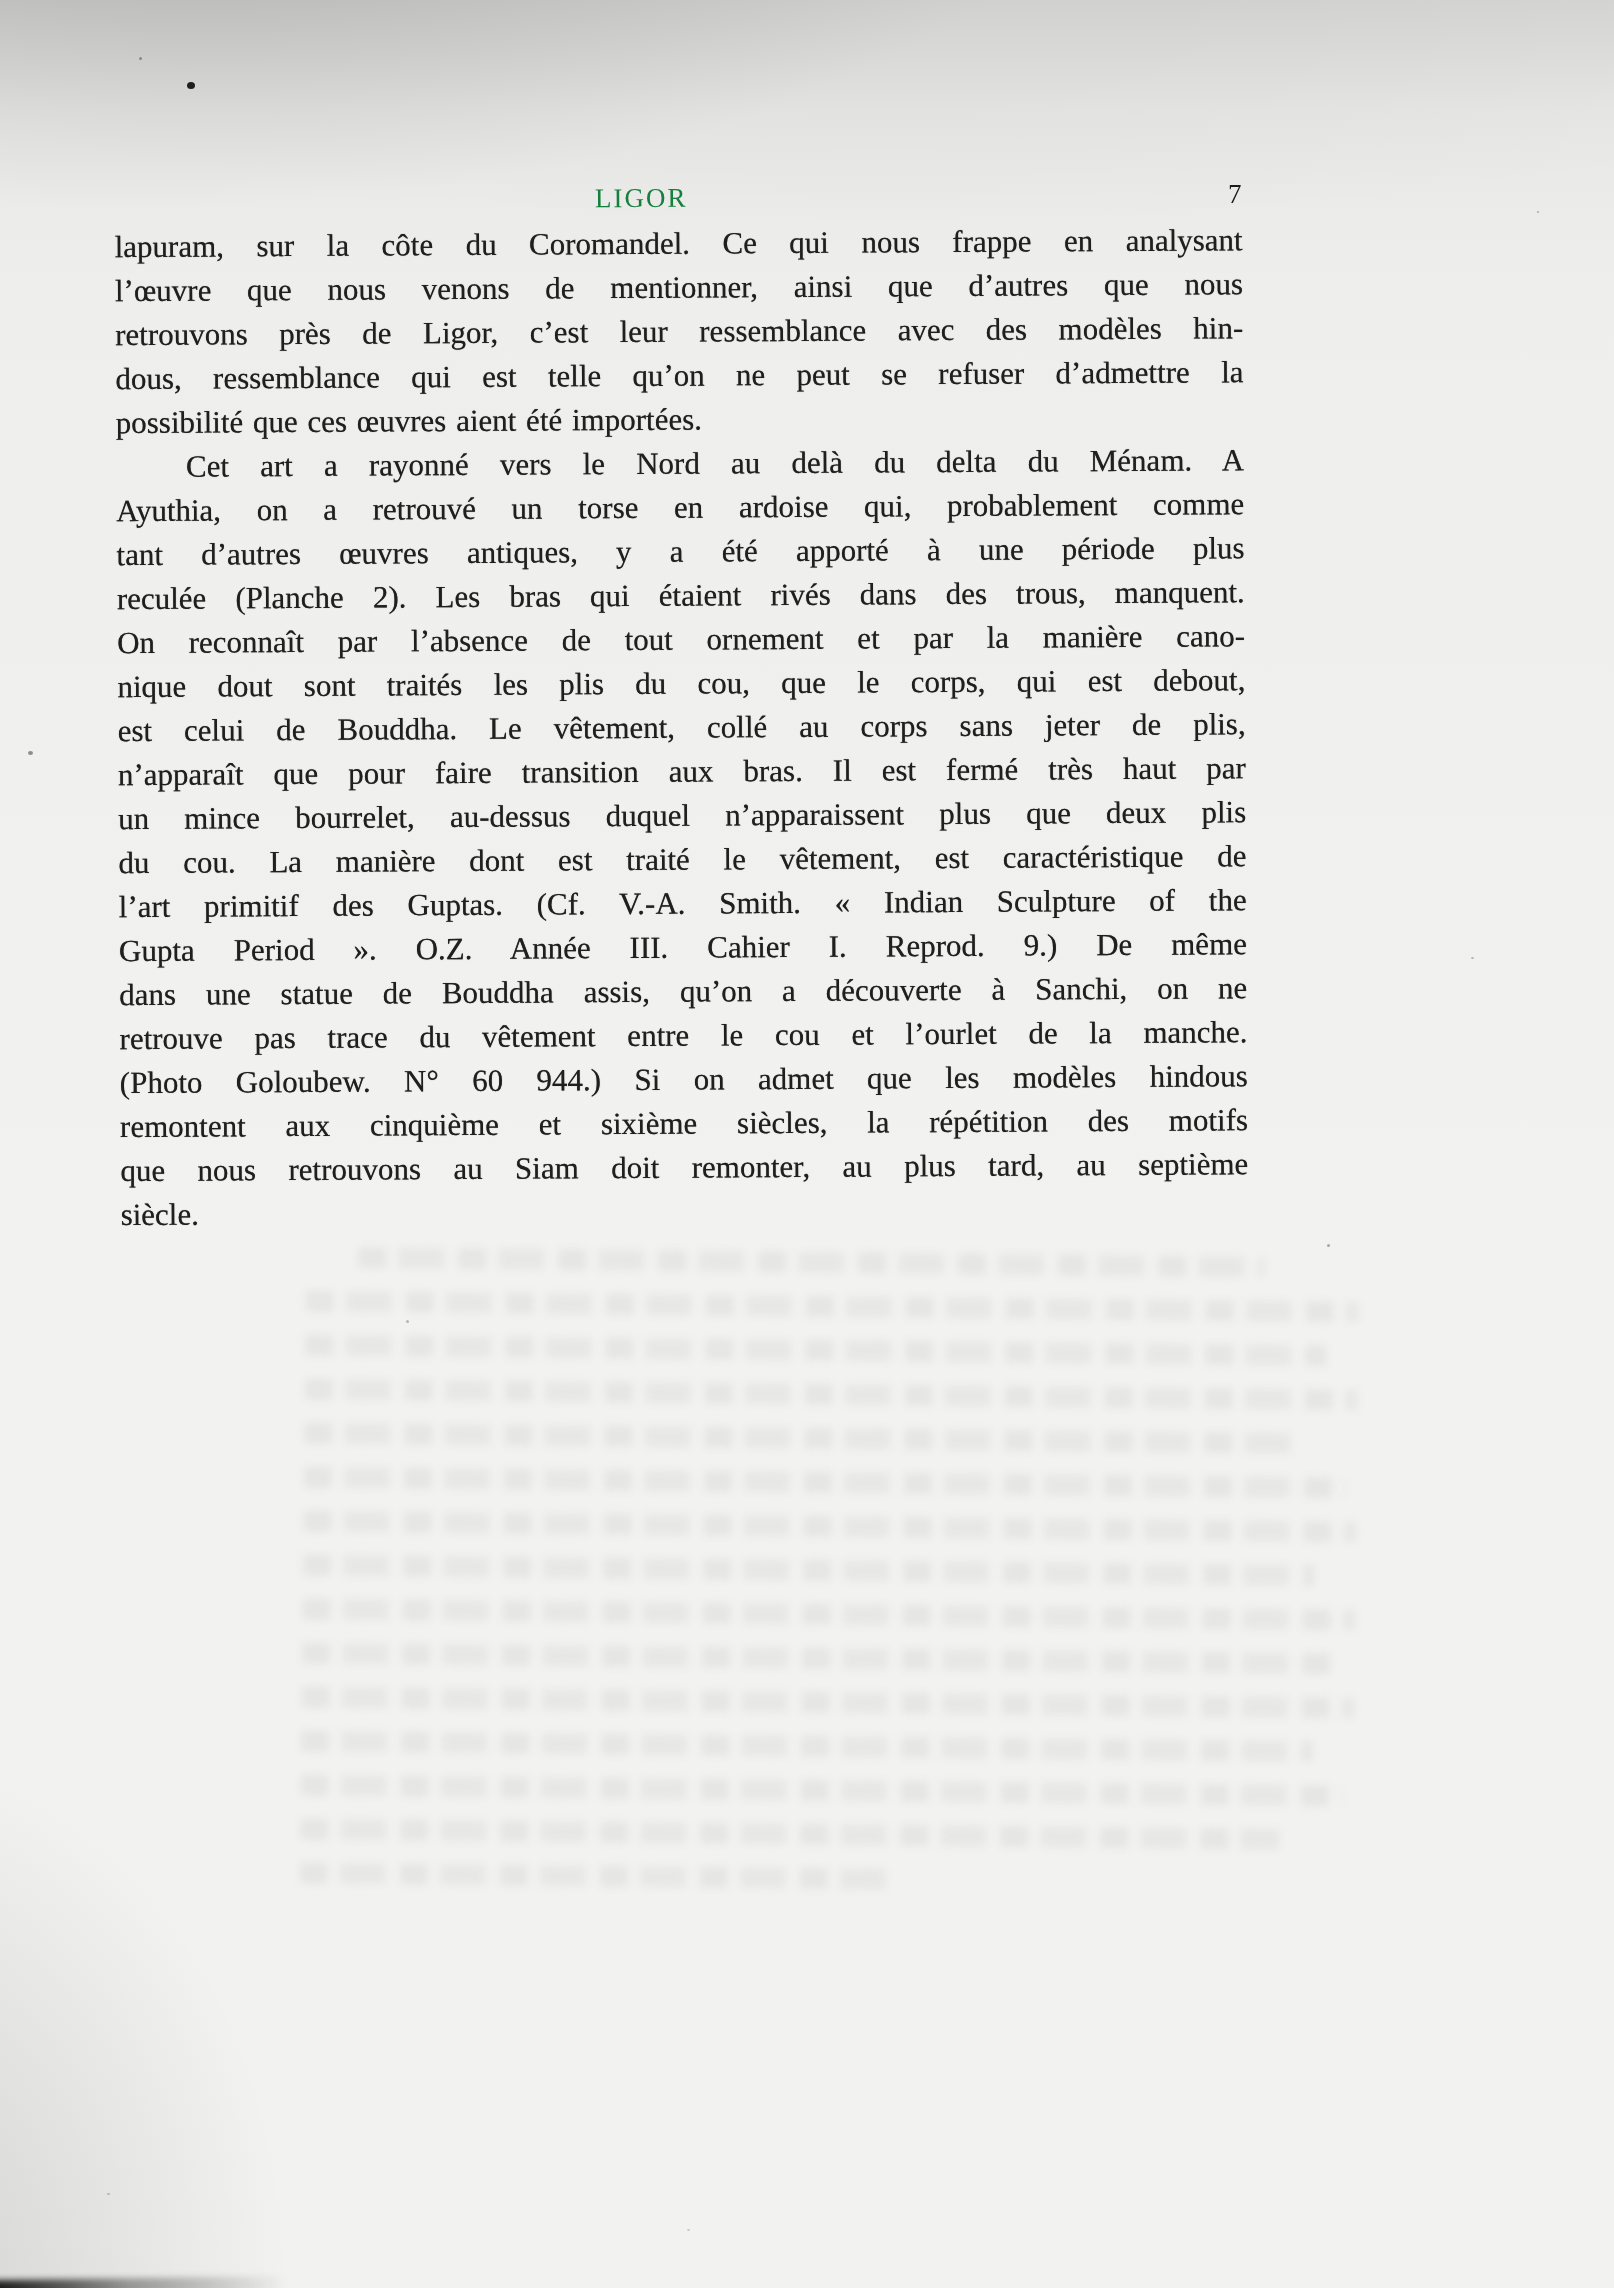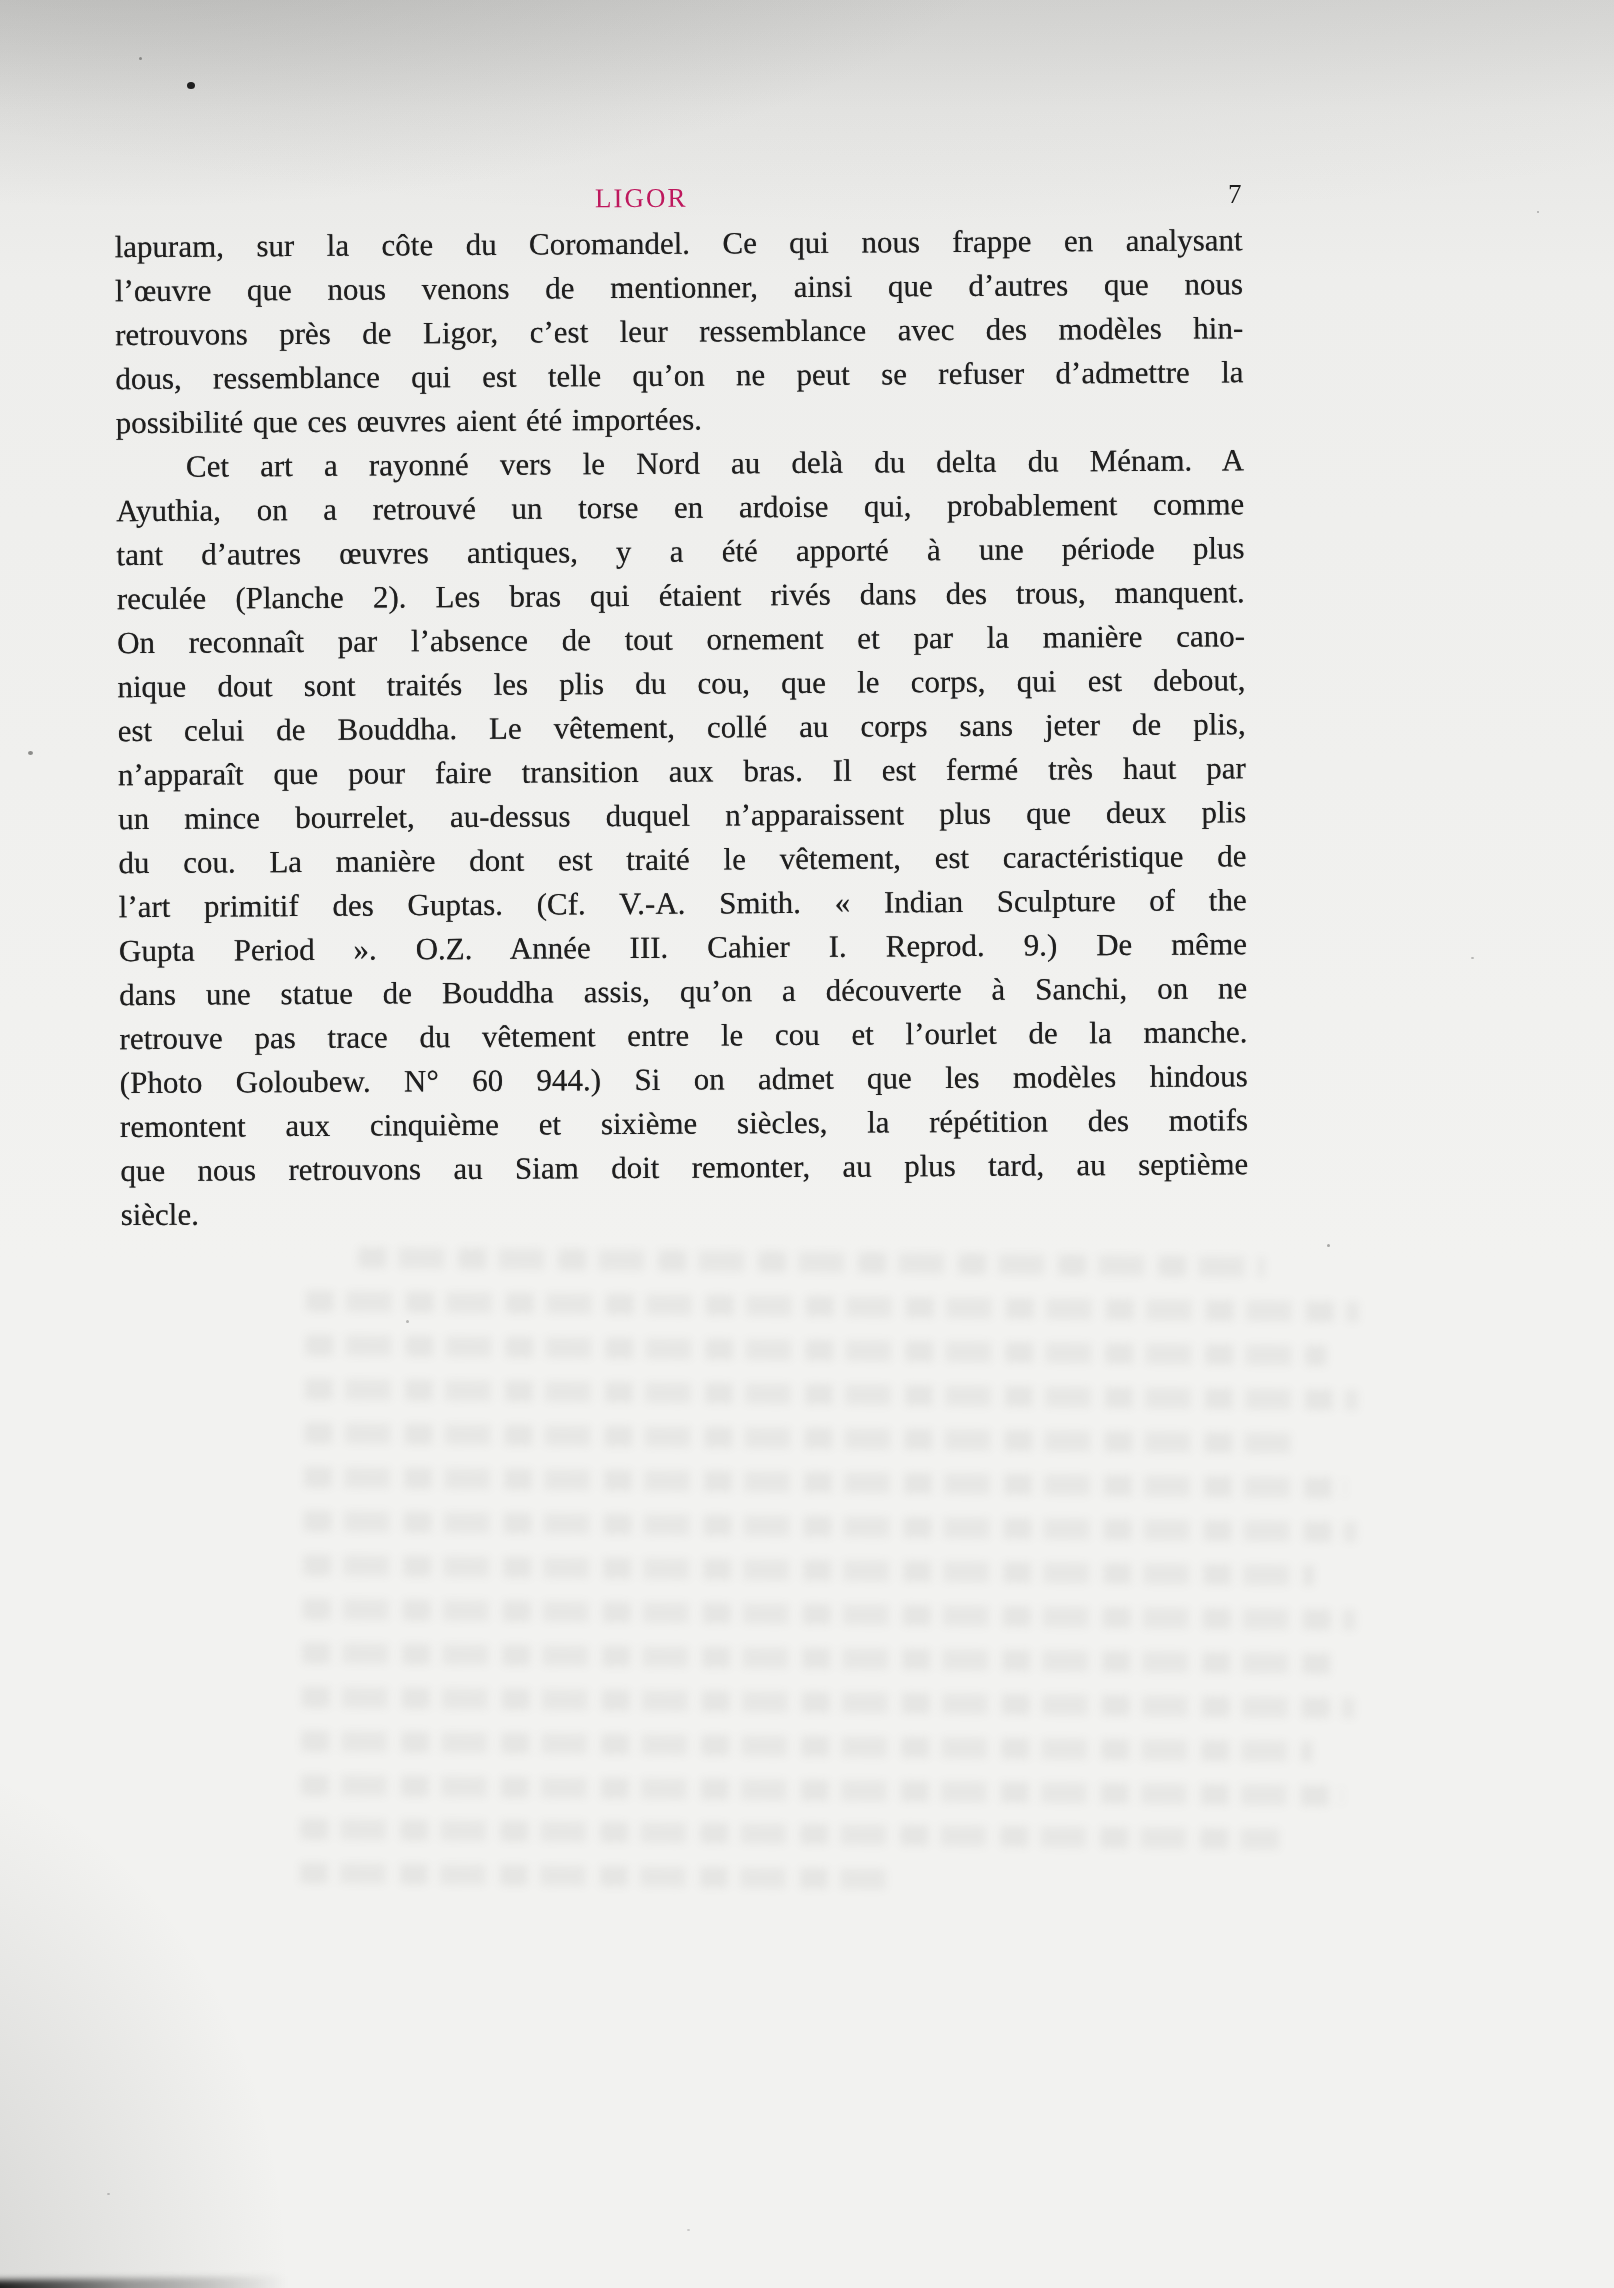--- a/index.html
+++ b/index.html
@@ -21,21 +21,21 @@
   }
   .edge-shadow-bottom-left{
     position:absolute;left:-24px;bottom:-7px;width:338px;height:18px;
     background:linear-gradient(90deg, rgba(0,0,0,0.95), rgba(0,0,0,0.35) 45%, rgba(0,0,0,0) 92%);
     filter:blur(3px);
     transform:rotate(-0.8deg);
   }
   
   .running-header{
     position:absolute;left:595px;top:183px;
-    font-size:27px;letter-spacing:2px;color:#be185d;
+    font-size:27px;letter-spacing:2px;color:#15803d;
     transform:rotate(-0.4deg);
   }
   .page-number{
     position:absolute;left:1228px;top:179px;
     font-size:27px;color:#1c1c1c;
   }
   
   .text-block{
     position:absolute;left:117px;top:221px;width:1128px;
     transform:rotate(-0.35deg);transform-origin:60% 40%;

